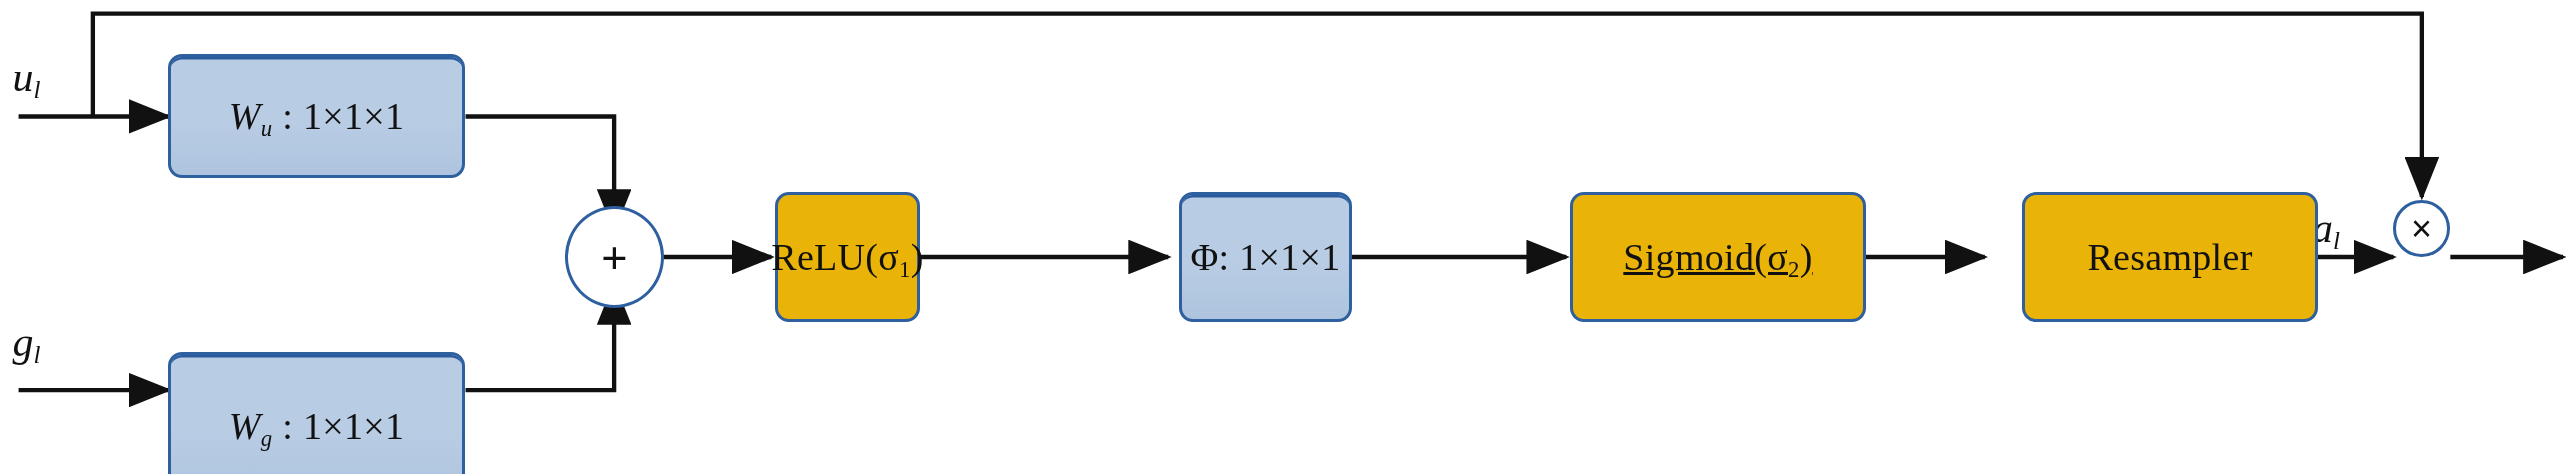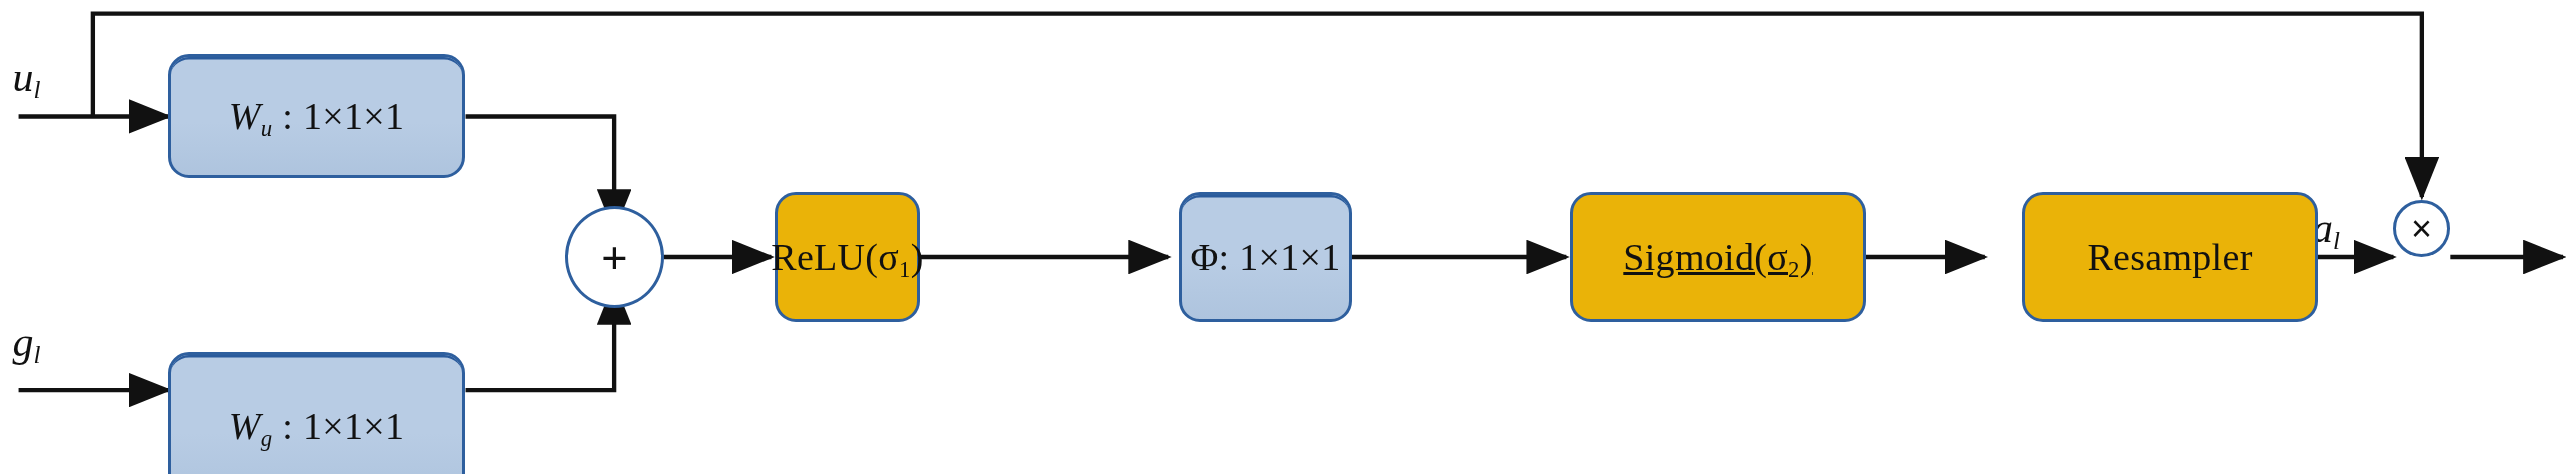--- a/index.html
+++ b/index.html
@@ -23,21 +23,21 @@
     height: 475px;
   }
   
   .node {
     position: absolute;
     box-sizing: border-box;
     display: flex;
     align-items: center;
     justify-content: center;
     border: 3.1px solid #2e5f9e;
-    border-radius: 21px;
+    border-radius: 14px;
     color: #111111;
     white-space: nowrap;
     letter-spacing: 0.3px;
   }
   .node.plain {
     background: #eab308;
   }
   .node.filled {
     background: linear-gradient(180deg, #b8cce4 0%, #b8cce4 55%, #aec4de 100%);
     border-color: #2e5f9e;

